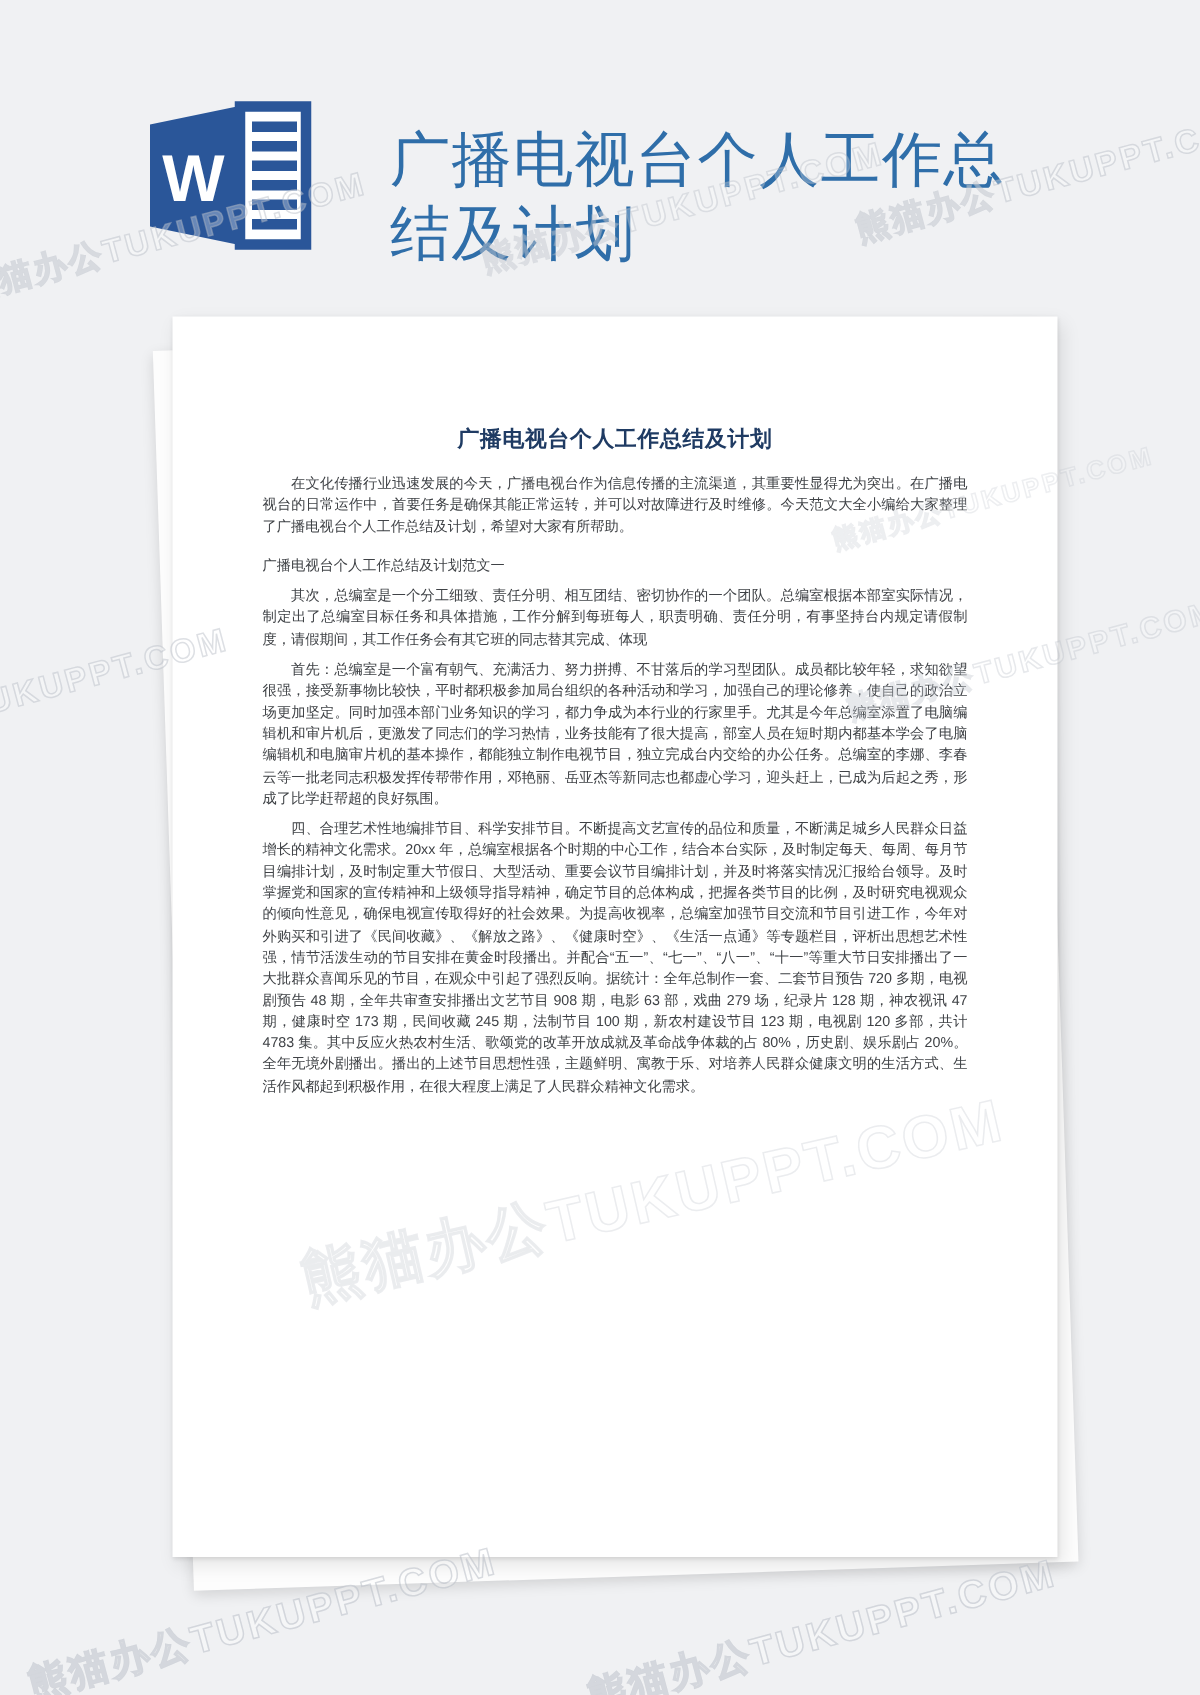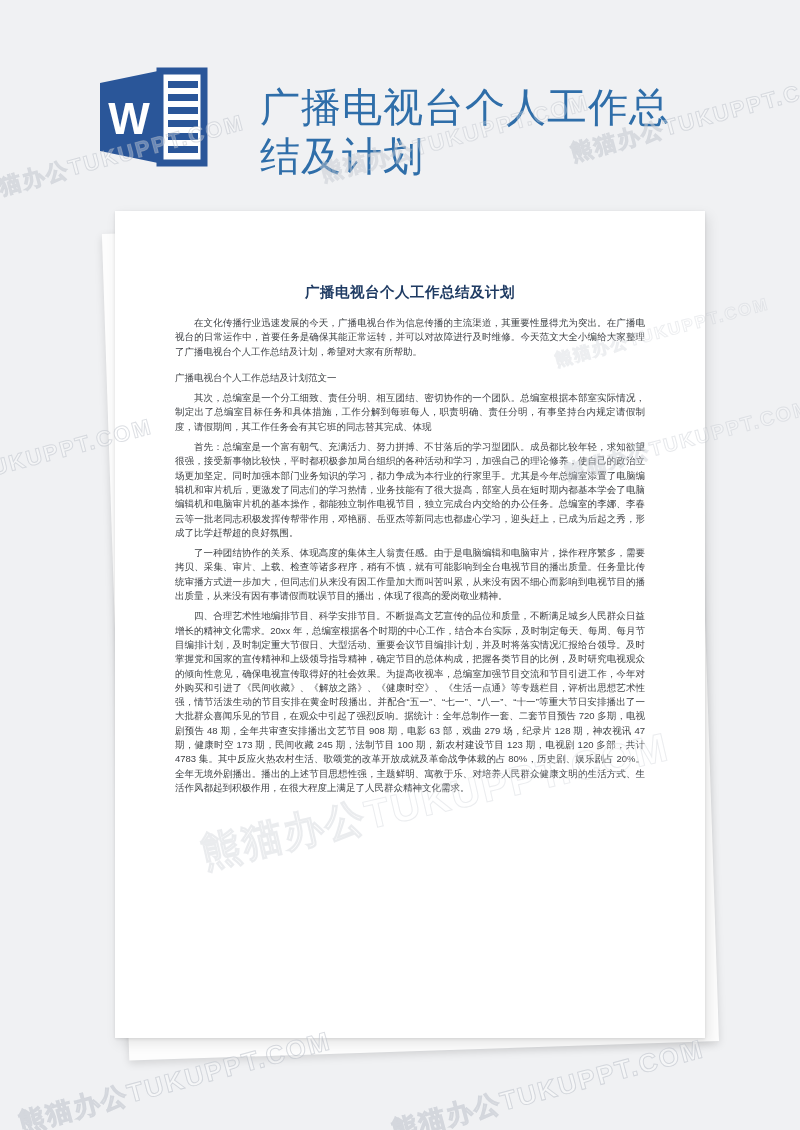--- a/index.html
+++ b/index.html
@@ -67,21 +67,20 @@
 
 <div class="page-stack">
   <div class="page-behind"></div>
   <div class="page-main">
     <div class="doc-title">广播电视台个人工作总结及计划</div>
     <div class="doc-body" id="doc-body">
         <p class="indent">在文化传播行业迅速发展的今天，广播电视台作为信息传播的主流渠道，其重要性显得尤为突出。在广播电视台的日常运作中，首要任务是确保其能正常运转，并可以对故障进行及时维修。今天范文大全小编给大家整理了广播电视台个人工作总结及计划，希望对大家有所帮助。</p>
         <p class="gap-before">广播电视台个人工作总结及计划范文一</p>
         <p class="indent">其次，总编室是一个分工细致、责任分明、相互团结、密切协作的一个团队。总编室根据本部室实际情况，制定出了总编室目标任务和具体措施，工作分解到每班每人，职责明确、责任分明，有事坚持台内规定请假制度，请假期间，其工作任务会有其它班的同志替其完成、体现</p>
         <p class="indent">首先：总编室是一个富有朝气、充满活力、努力拼搏、不甘落后的学习型团队。成员都比较年轻，求知欲望很强，接受新事物比较快，平时都积极参加局台组织的各种活动和学习，加强自己的理论修养，使自己的政治立场更加坚定。同时加强本部门业务知识的学习，都力争成为本行业的行家里手。尤其是今年总编室添置了电脑编辑机和审片机后，更激发了同志们的学习热情，业务技能有了很大提高，部室人员在短时期内都基本学会了电脑编辑机和电脑审片机的基本操作，都能独立制作电视节目，独立完成台内交给的办公任务。总编室的李娜、李春云等一批老同志积极发挥传帮带作用，邓艳丽、岳亚杰等新同志也都虚心学习，迎头赶上，已成为后起之秀，形成了比学赶帮超的良好氛围。</p>
-        <p class="indent">了一种团结协作的关系、体现高度的集体主人翁责任感。由于是电脑编辑和电脑审片，操作程序繁多，需要拷贝、采集、审片、上载、检查等诸多程序，稍有不慎，就有可能影响到全台电视节目的播出质量。任务量比传统审播方式进一步加大，但同志们从来没有因工作量加大而叫苦叫累，从来没有因不细心而影响到电视节目的播出质量，从来没有因有事请假而耽误节目的播出，体现了很高的爱岗敬业精神。</p>
         <p class="indent">四、合理艺术性地编排节目、科学安排节目。不断提高文艺宣传的品位和质量，不断满足城乡人民群众日益增长的精神文化需求。20xx 年，总编室根据各个时期的中心工作，结合本台实际，及时制定每天、每周、每月节目编排计划，及时制定重大节假日、大型活动、重要会议节目编排计划，并及时将落实情况汇报给台领导。及时掌握党和国家的宣传精神和上级领导指导精神，确定节目的总体构成，把握各类节目的比例，及时研究电视观众的倾向性意见，确保电视宣传取得好的社会效果。为提高收视率，总编室加强节目交流和节目引进工作，今年对外购买和引进了《民间收藏》、《解放之路》、《健康时空》、《生活一点通》等专题栏目，评析出思想艺术性强，情节活泼生动的节目安排在黄金时段播出。并配合“五一”、“七一”、“八一”、“十一”等重大节日安排播出了一大批群众喜闻乐见的节目，在观众中引起了强烈反响。据统计：全年总制作一套、二套节目预告 720 多期，电视剧预告 48 期，全年共审查安排播出文艺节目 908 期，电影 63 部，戏曲 279 场，纪录片 128 期，神农视讯 47 期，健康时空 173 期，民间收藏 245 期，法制节目 100 期，新农村建设节目 123 期，电视剧 120 多部，共计 4783 集。其中反应火热农村生活、歌颂党的改革开放成就及革命战争体裁的占 80%，历史剧、娱乐剧占 20%。全年无境外剧播出。播出的上述节目思想性强，主题鲜明、寓教于乐、对培养人民群众健康文明的生活方式、生活作风都起到积极作用，在很大程度上满足了人民群众精神文化需求。</p>
       </div>
   </div>
 </div>
 
 <div id="wm-layer">
     <div class="wm" style="left: 110px; top: 158px; font-size: 22px; opacity: 0.85;">熊猫办公TUKUPPT.COM</div>
     <div class="wm" style="left: 455px; top: 138px; font-size: 22px; opacity: 0.7;">熊猫办公TUKUPPT.COM</div>
     <div class="wm" style="left: 705px; top: 118px; font-size: 22px; opacity: 0.85;">熊猫办公TUKUPPT.COM</div>
     <div class="wm" style="left: 18px; top: 462px; font-size: 22px; opacity: 0.85;">熊猫办公TUKUPPT.COM</div>

